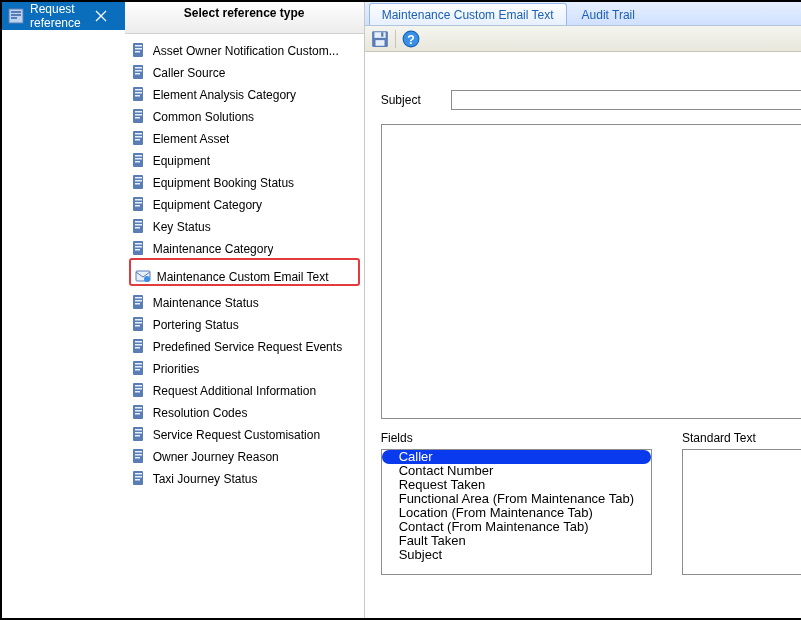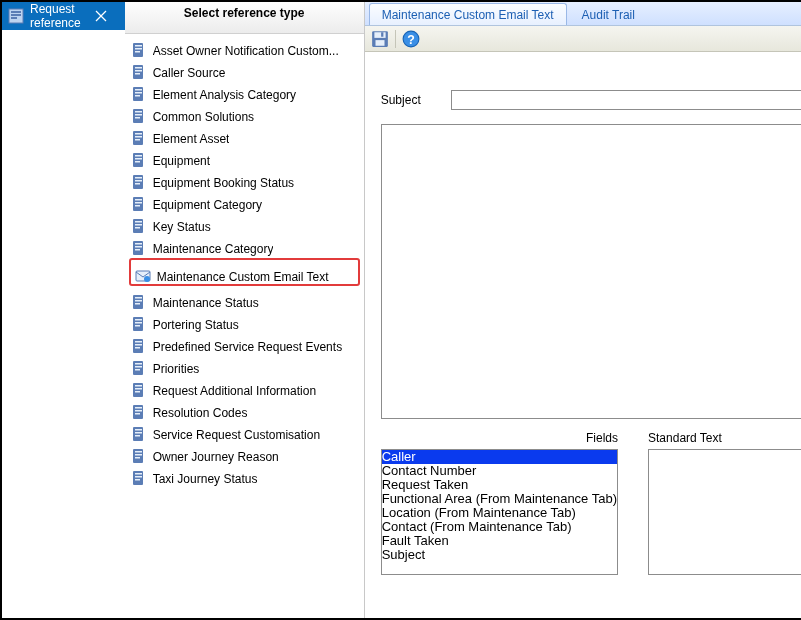--- a/index.html
+++ b/index.html
@@ -149,40 +149,41 @@
   }
 
   .bottom-panels {
     margin-top: 12px;
     display: flex;
     gap: 30px;
   }
   .panel {
     display: flex; flex-direction: column;
   }
-  .panel.fields { flex: 1.05; align-items: flex-end; }
+  .panel.fields { flex: 1.05; }
   .panel.stdtext { flex: 0.95; }
   .panel-label { margin-bottom: 4px; }
   .listbox-wrap {
     border: 1px solid #8c8c8c;
     height: 126px;
     display: flex;
   }
   .listbox {
     flex: 1;
     overflow-y: scroll;
     background: #fff;
     font-size: 13px;
     line-height: 14px;
     padding: 0;
   }
   .listbox-option {
-    padding: 0 0;
+    padding: 0 17px;
     cursor: pointer;
     white-space: nowrap;
+    border-radius: 7px;
   }
   .listbox-option.selected {
     background: #0a3aee;
     color: #fff;
   }
   .textbox-wrap {
     border: 1px solid #8c8c8c;
     height: 126px;
     display: flex;
   }

